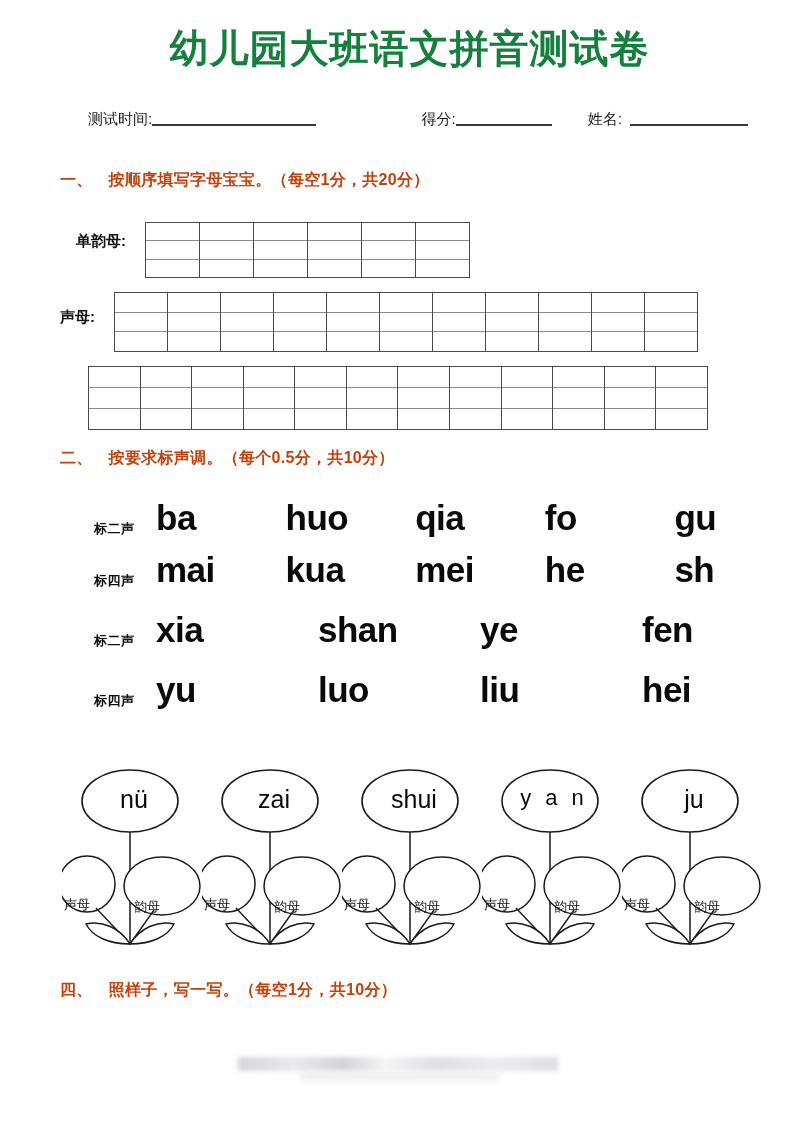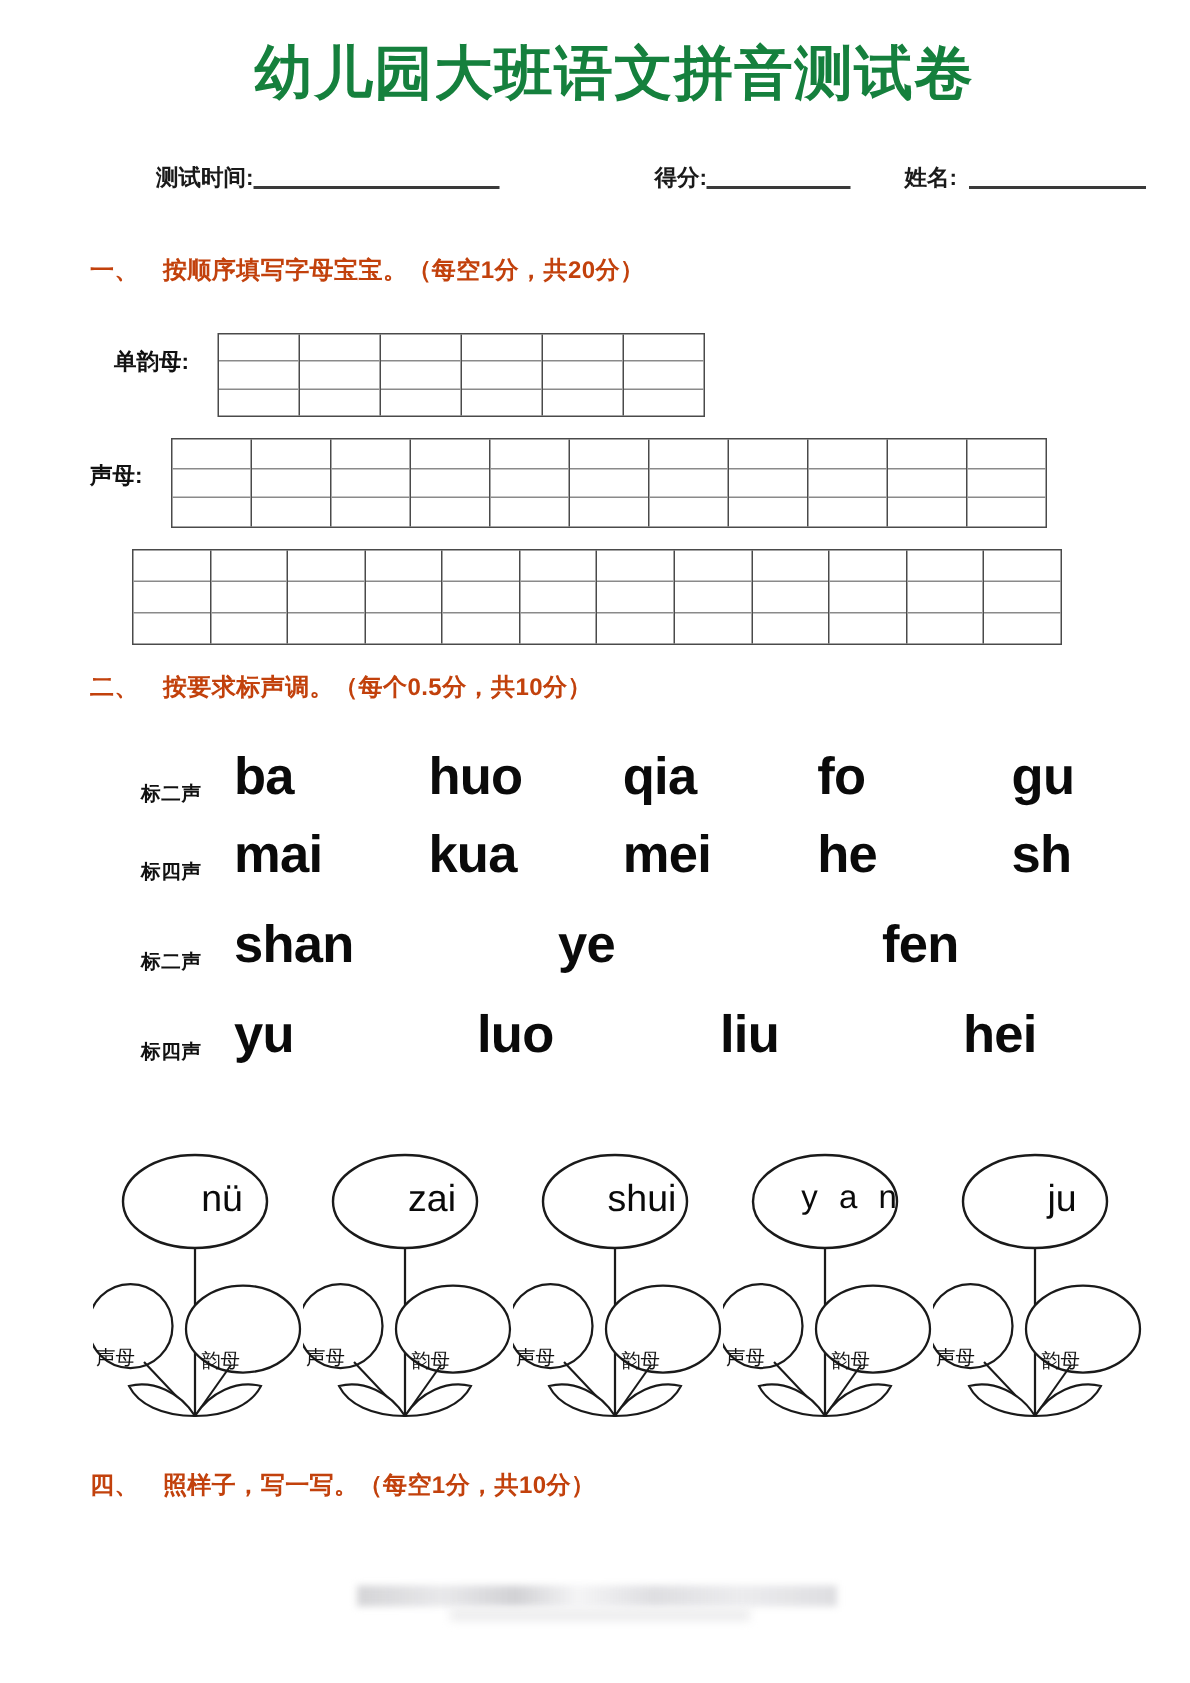--- a/index.html
+++ b/index.html
@@ -41,23 +41,22 @@
   
   .header-row {
     position: absolute;
     top: 100px;
     left: 88px;
     width: 660px;
     height: 26px;
     display: flex;
     align-items: flex-end;
     font-size: 15px;
-    font-weight: 700;
+    font-weight: 400;
     color: #1a1a1a;
-    margin-left: 16px;
   }
   .field {
     display: flex;
     align-items: flex-end;
     white-space: nowrap;
   }
   .field-label { line-height: 1; }
   .field-blank {
     display: inline-block;
     border-bottom: 2px solid #3a3a3a;
@@ -169,21 +168,21 @@
   }
   .flower {
     flex: 1 1 0;
     position: relative;
     height: 190px;
   }
   .flower svg { position: absolute; left: 0; top: 0; }
   .flower-text {
     position: absolute;
     top: 17px;
-    left: 18px;
+    left: 4px;
     width: 136px;
     text-align: center;
     font-size: 25px;
     color: #0a0a0a;
     font-weight: 400;
     white-space: nowrap;
   }
   .flower-text.spaced { letter-spacing: 4px; font-size: 22px; }
   .petal-label {
     position: absolute;
@@ -425,20 +424,21 @@
         <div class="tone-item">mai</div>
         <div class="tone-item">kua</div>
         <div class="tone-item">mei</div>
         <div class="tone-item">he</div>
         <div class="tone-item">sh</div>
       </div>
     </div>
   <div class="tone-row trow3">
       <div class="tone-label">标二声</div>
       <div class="tone-items">
+        <div class="tone-item">xia</div>
         <div class="tone-item">shan</div>
         <div class="tone-item">ye</div>
         <div class="tone-item">fen</div>
       </div>
     </div>
   <div class="tone-row trow4">
       <div class="tone-label">标四声</div>
       <div class="tone-items">
         <div class="tone-item">yu</div>
         <div class="tone-item">luo</div>

